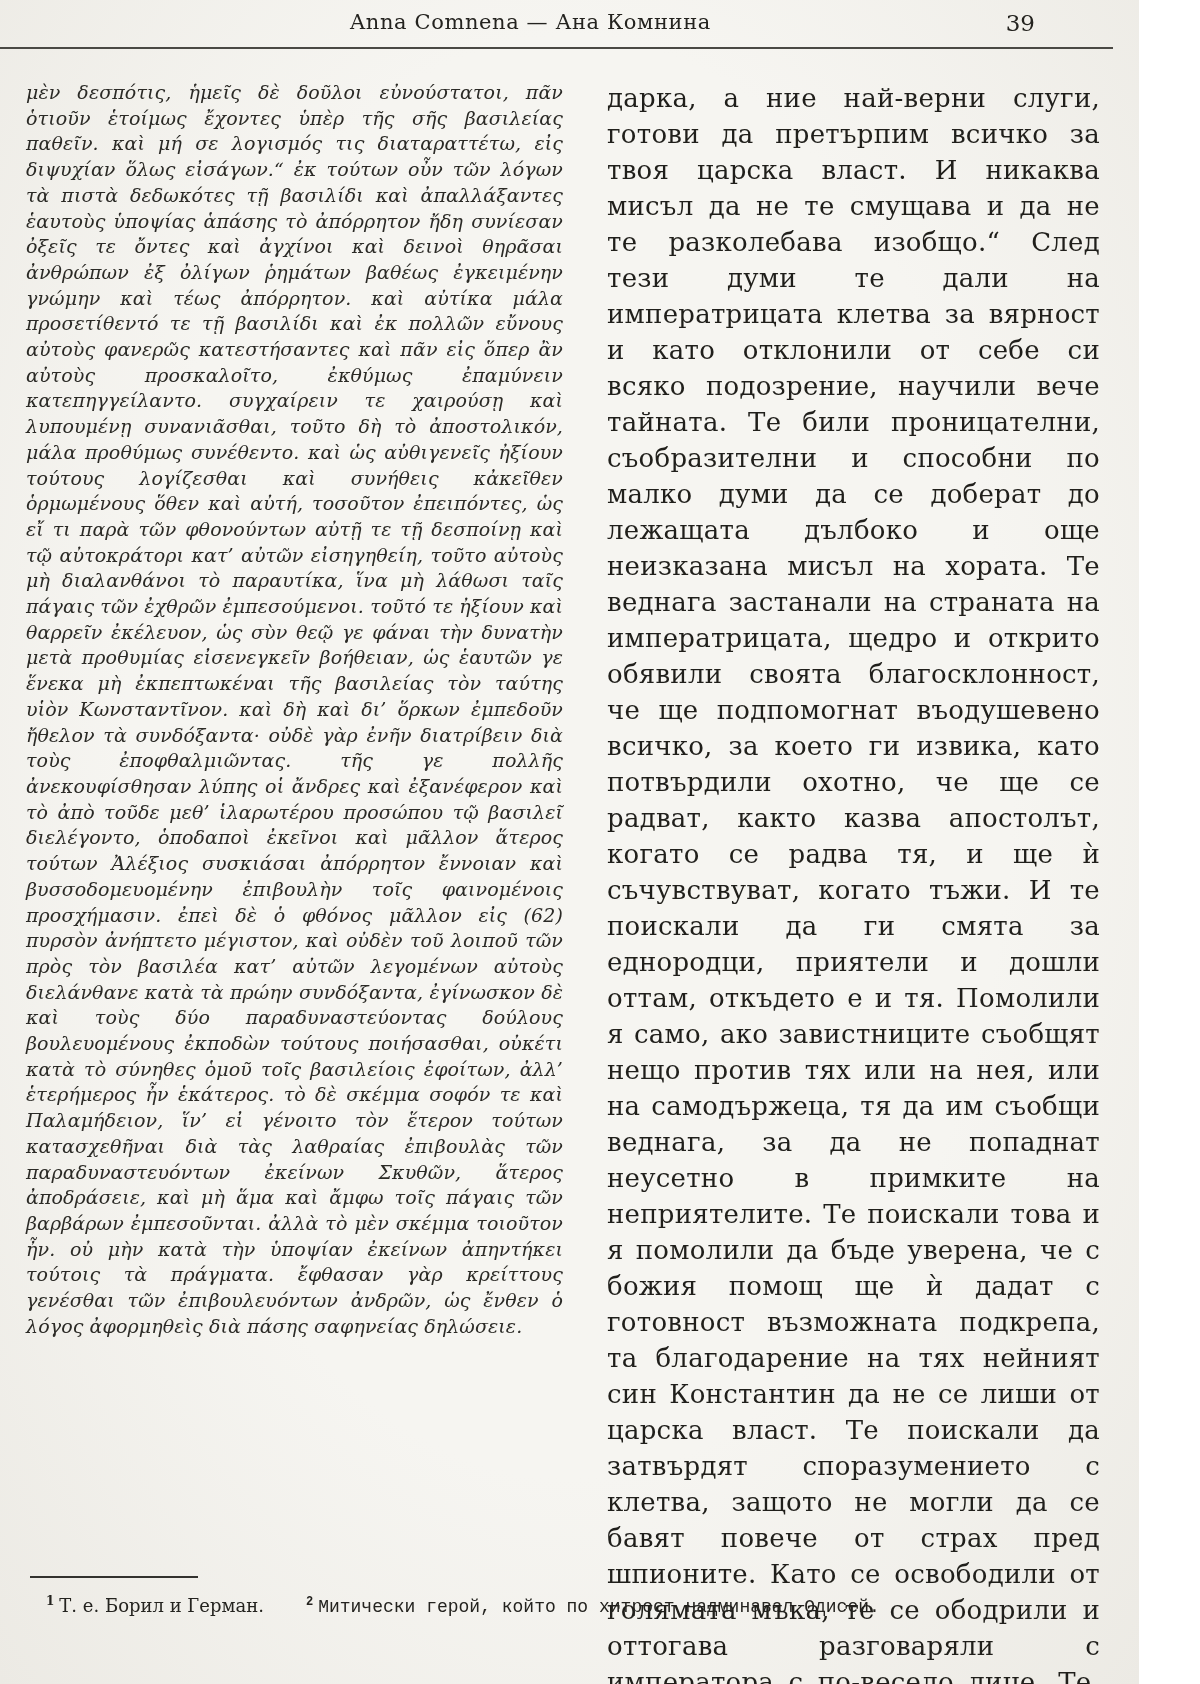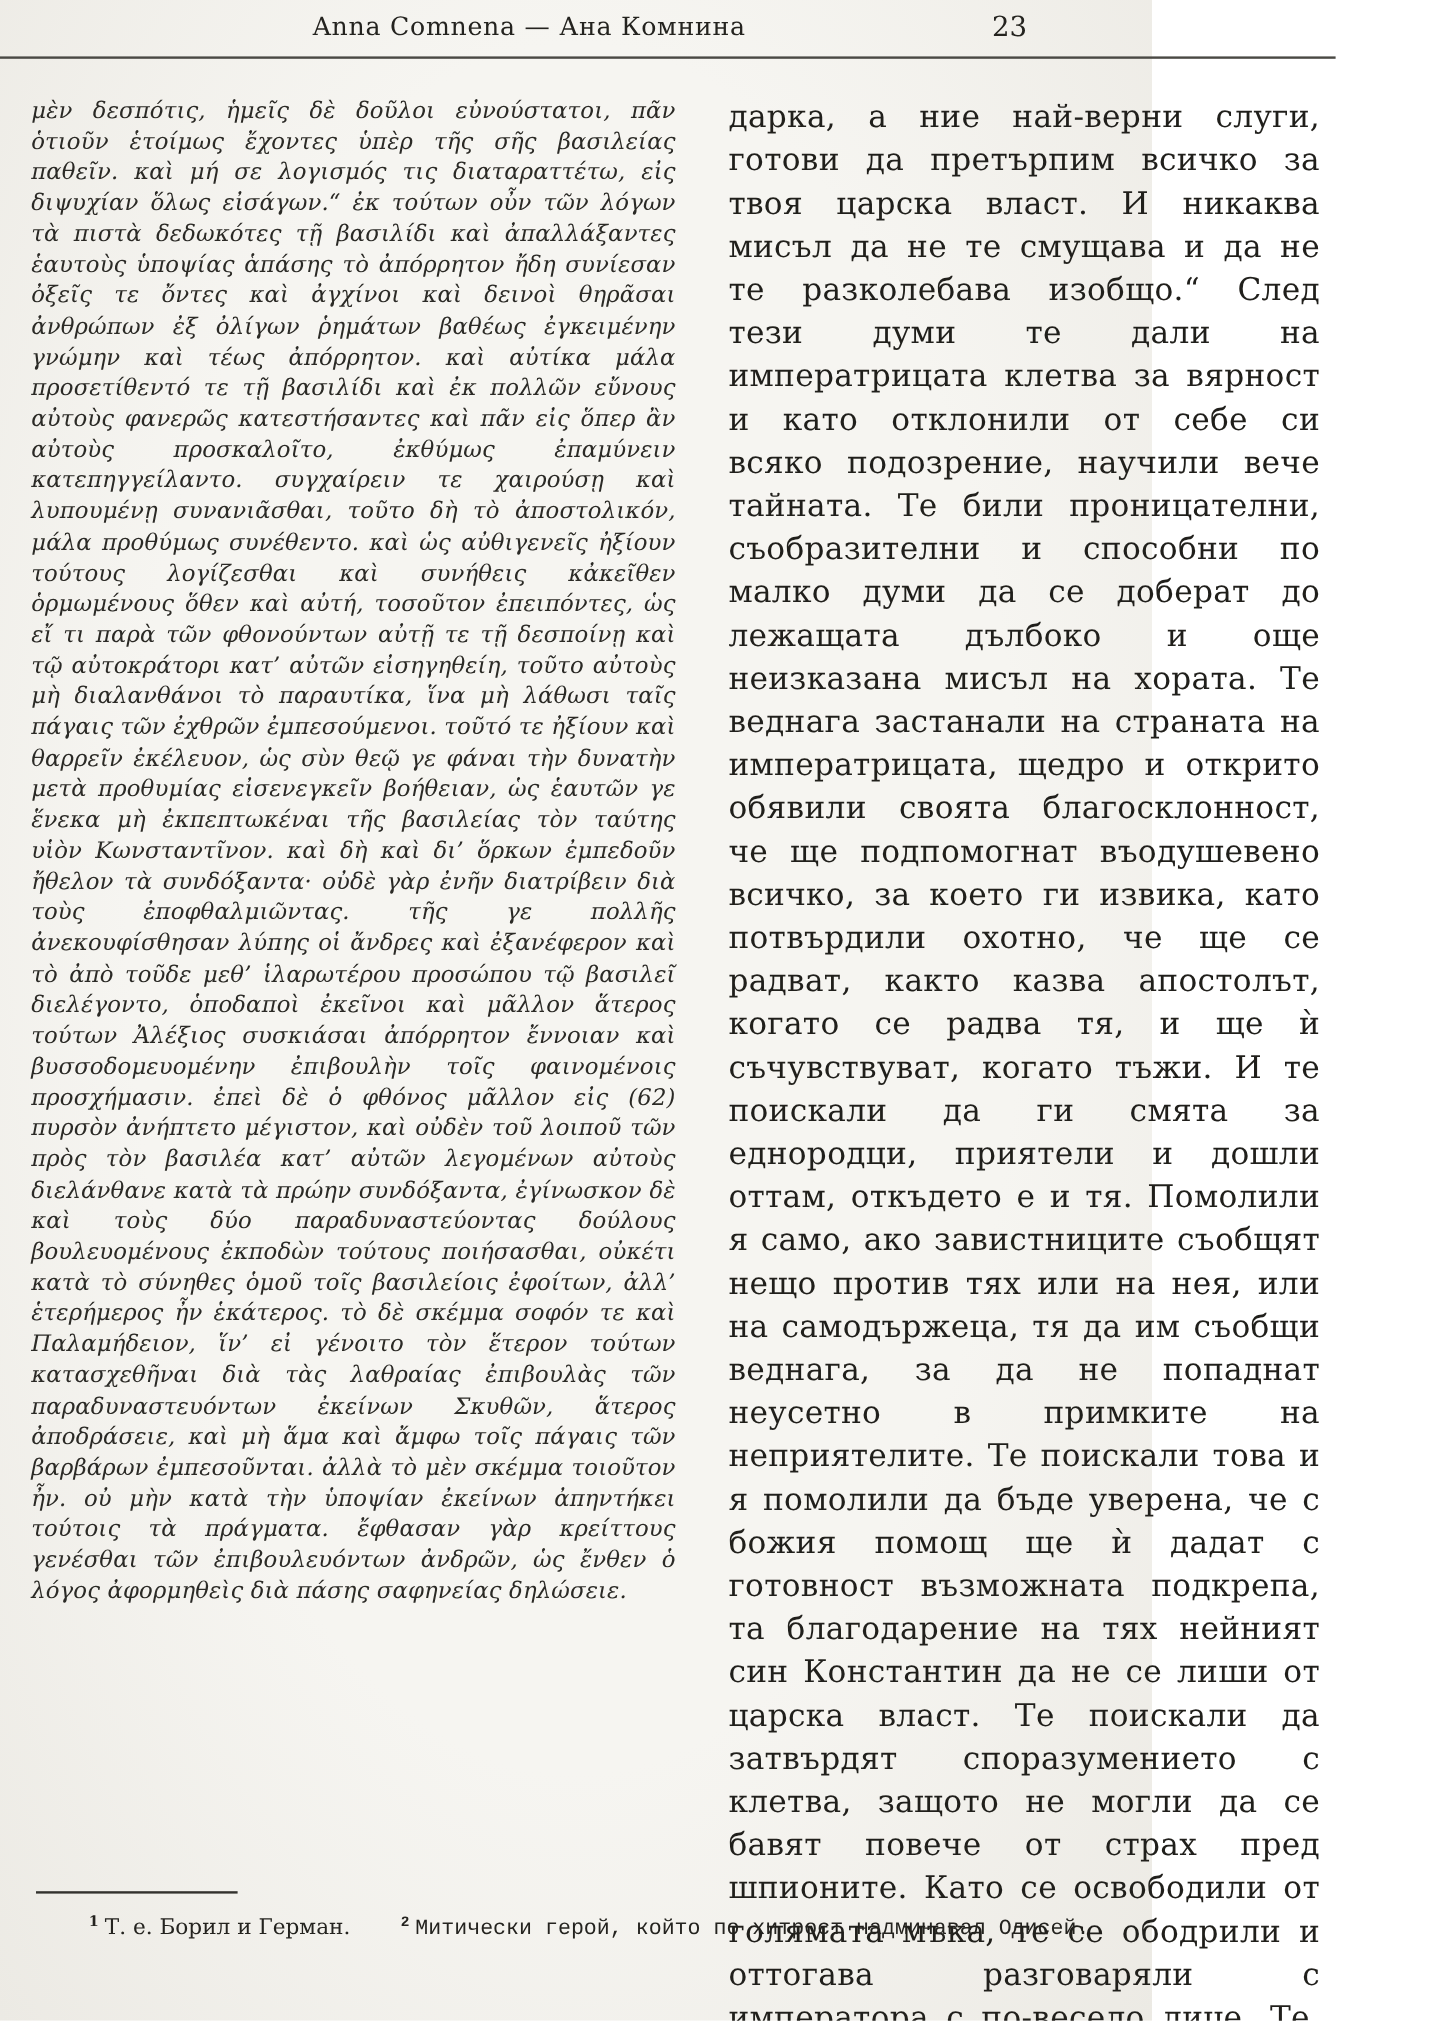--- a/index.html
+++ b/index.html
@@ -8,21 +8,21 @@
   }
   body {
     width: 1200px;
     height: 1684px;
     overflow: hidden;
     font-family: "DejaVu Serif", serif;
     color: #1e1d1b;
   }
   .page {
     position: relative;
-    width: 960px;
+    width: 1139px;
     height: 1684px;
     background: radial-gradient(ellipse at 50% 45%, #f6f5f1 55%, #eceae4 100%);
   }
   .header {
     position: absolute;
     top: 10px;
     left: 26px;
     right: 104px;
     height: 34px;
   }
@@ -92,40 +92,40 @@
     right: 80px;
     top: 1594px;
     font-size: 18px;
     color: #24231f;
     white-space: nowrap;
   }
   .footnote {
     display: inline-block;
   }
   .footnote-first {
-    margin-left: 48px;
+    margin-left: 20px;
   }
   .footnote-second {
     margin-left: 42px;
     font-family: Liberation Mono, monospace;
   }
   .footnote sup {
     font-size: 12px;
     font-weight: bold;
     margin-right: 5px;
   }
 </style>
 </head>
 <body>
 
 <div class="page">
 
   <div class="header">
     <div class="running-title">Anna Comnena  —  Ана Комнина</div>
-    <div class="page-number">23</div>
+    <div class="page-number">39</div>
   </div>
 
   <hr class="header-rule">
 
   <div class="columns">
     <div class="col col-greek" lang="grc">μὲν δεσπότις, ἡμεῖς δὲ δοῦλοι εὐνούστατοι, πᾶν ὁτιοῦν ἑτοίμως ἔχοντες ὑπὲρ τῆς σῆς βασιλείας παθεῖν. καὶ μή σε λογισμός τις διαταραττέτω, εἰς διψυχίαν ὅλως εἰσάγων.“ ἐκ τούτων οὖν τῶν λόγων τὰ πιστὰ δεδωκότες τῇ βασιλίδι καὶ ἀπαλλάξαντες ἑαυτοὺς ὑποψίας ἁπάσης τὸ ἀπόρρητον ἤδη συνίεσαν ὀξεῖς τε ὄντες καὶ ἀγχίνοι καὶ δεινοὶ θηρᾶσαι ἀνθρώπων ἐξ ὀλίγων ῥημάτων βαθέως ἐγκειμένην γνώμην καὶ τέως ἀπόρρητον. καὶ αὐτίκα μάλα προσετίθεντό τε τῇ βασιλίδι καὶ ἐκ πολλῶν εὔνους αὐτοὺς φανερῶς κατεστήσαντες καὶ πᾶν εἰς ὅπερ ἂν αὐτοὺς προσκαλοῖτο, ἐκθύμως ἐπαμύνειν κατεπηγγείλαντο. συγχαίρειν τε χαιρούσῃ καὶ λυπουμένῃ συνανιᾶσθαι, τοῦτο δὴ τὸ ἀποστολικόν, μάλα προθύμως συνέθεντο. καὶ ὡς αὐθιγενεῖς ἠξίουν τούτους λογίζεσθαι καὶ συνήθεις κἀκεῖθεν ὁρμωμένους ὅθεν καὶ αὐτή, τοσοῦτον ἐπειπόντες, ὡς εἴ τι παρὰ τῶν φθονούντων αὐτῇ τε τῇ δεσποίνῃ καὶ τῷ αὐτοκράτορι κατ’ αὐτῶν εἰσηγηθείη, τοῦτο αὐτοὺς μὴ διαλανθάνοι τὸ παραυτίκα, ἵνα μὴ λάθωσι ταῖς πάγαις τῶν ἐχθρῶν ἐμπεσούμενοι. τοῦτό τε ἠξίουν καὶ θαρρεῖν ἐκέλευον, ὡς σὺν θεῷ γε φάναι τὴν δυνατὴν μετὰ προθυμίας εἰσενεγκεῖν βοήθειαν, ὡς ἑαυτῶν γε ἕνεκα μὴ ἐκπεπτωκέναι τῆς βασιλείας τὸν ταύτης υἱὸν Κωνσταντῖνον. καὶ δὴ καὶ δι’ ὅρκων ἐμπεδοῦν ἤθελον τὰ συνδόξαντα· οὐδὲ γὰρ ἐνῆν διατρίβειν διὰ τοὺς ἐποφθαλμιῶντας. τῆς γε πολλῆς ἀνεκουφίσθησαν λύπης οἱ ἄνδρες καὶ ἐξανέφερον καὶ τὸ ἀπὸ τοῦδε μεθ’ ἱλαρωτέρου προσώπου τῷ βασιλεῖ διελέγοντο, ὁποδαποὶ ἐκεῖνοι καὶ μᾶλλον ἅτερος τούτων Ἀλέξιος συσκιάσαι ἀπόρρητον ἔννοιαν καὶ βυσσοδομευομένην ἐπιβουλὴν τοῖς φαινομένοις προσχήμασιν. ἐπεὶ δὲ ὁ φθόνος μᾶλλον εἰς (62) πυρσὸν ἀνήπτετο μέγιστον, καὶ οὐδὲν τοῦ λοιποῦ τῶν πρὸς τὸν βασιλέα κατ’ αὐτῶν λεγομένων αὐτοὺς διελάνθανε κατὰ τὰ πρώην συνδόξαντα, ἐγίνωσκον δὲ καὶ τοὺς δύο παραδυναστεύοντας δούλους βουλευομένους ἐκποδὼν τούτους ποιήσασθαι, οὐκέτι κατὰ τὸ σύνηθες ὁμοῦ τοῖς βασιλείοις ἐφοίτων, ἀλλ’ ἑτερήμερος ἦν ἑκάτερος. τὸ δὲ σκέμμα σοφόν τε καὶ Παλαμήδειον, ἵν’ εἰ γένοιτο τὸν ἕτερον τούτων κατασχεθῆναι διὰ τὰς λαθραίας ἐπιβουλὰς τῶν παραδυναστευόντων ἐκείνων Σκυθῶν, ἅτερος ἀποδράσειε, καὶ μὴ ἅμα καὶ ἄμφω τοῖς πάγαις τῶν βαρβάρων ἐμπεσοῦνται. ἀλλὰ τὸ μὲν σκέμμα τοιοῦτον ἦν. οὐ μὴν κατὰ τὴν ὑποψίαν ἐκείνων ἀπηντήκει τούτοις τὰ πράγματα. ἔφθασαν γὰρ κρείττους γενέσθαι τῶν ἐπιβουλευόντων ἀνδρῶν, ὡς ἔνθεν ὁ λόγος ἀφορμηθεὶς διὰ πάσης σαφηνείας δηλώσειε.</div>
     <div class="col col-bulgarian" lang="bg">дарка, а ние най-верни слуги, готови да претърпим всичко за твоя царска власт. И никаква мисъл да не те смущава и да не те разколебава изобщо.“ След тези думи те дали на императрицата клетва за вярност и като отклонили от себе си всяко подозрение, научили вече тайната. Те били проницателни, съобразителни и способни по малко думи да се доберат до лежащата дълбоко и още неизказана мисъл на хората. Те веднага застанали на страната на императрицата, щедро и открито обявили своята благосклонност, че ще подпомогнат въодушевено всичко, за което ги извика, като потвърдили охотно, че ще се радват, както казва апостолът, когато се радва тя, и ще ѝ съчувствуват, когато тъжи. И те поискали да ги смята за еднородци, приятели и дошли оттам, откъдето е и тя. Помолили я само, ако завистниците съобщят нещо против тях или на нея, или на самодържеца, тя да им съобщи веднага, за да не попаднат неусетно в примките на неприятелите. Те поискали това и я помолили да бъде уверена, че с божия помощ ще ѝ дадат с готовност възможната подкрепа, та благодарение на тях нейният син Константин да не се лиши от царска власт. Те поискали да затвърдят споразумението с клетва, защото не могли да се бавят повече от страх пред шпионите. Като се освободили от голямата мъка, те се ободрили и оттогава разговаряли с императора с по-весело лице. Те, особено единият от тях, Алексий, могли да прикриват тайните си намерения и скритите замисли с лицемерни слова. А когато завистта се разгаряла все повече в най-голям огън и [тъй като] занапред според неотдавнашното споразумение успявали да научат всичко, което се говорело на императора против тях, те узнали, че двамата слуги куртизани¹ замислят да ги премахнат. И затова те вече не посещавали двореца заедно, както били навикнали, но поотделно [и] през различни дни. Това решение било мъдро и присъщо на Паламид². То целяло, ако единият от тях бъде уловен поради тайните замисли на куртизаните скити, другият да може да избяга, за да не могат и двамата да паднат в примките на варварите. Такова било решението, но събитията не се развили според техните подозрения, защото те успели да станат по-силни от заговорниците, както после ще стане напълно ясно от следващия разказ.</div>
   </div>
 
   <hr class="footnote-rule">

